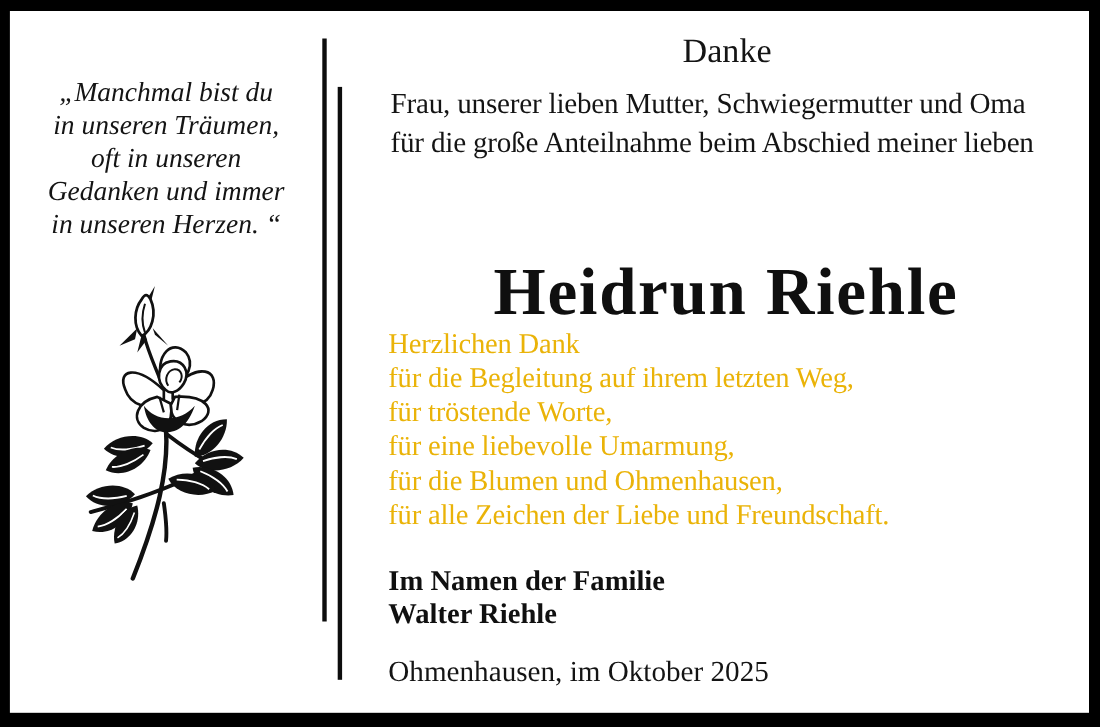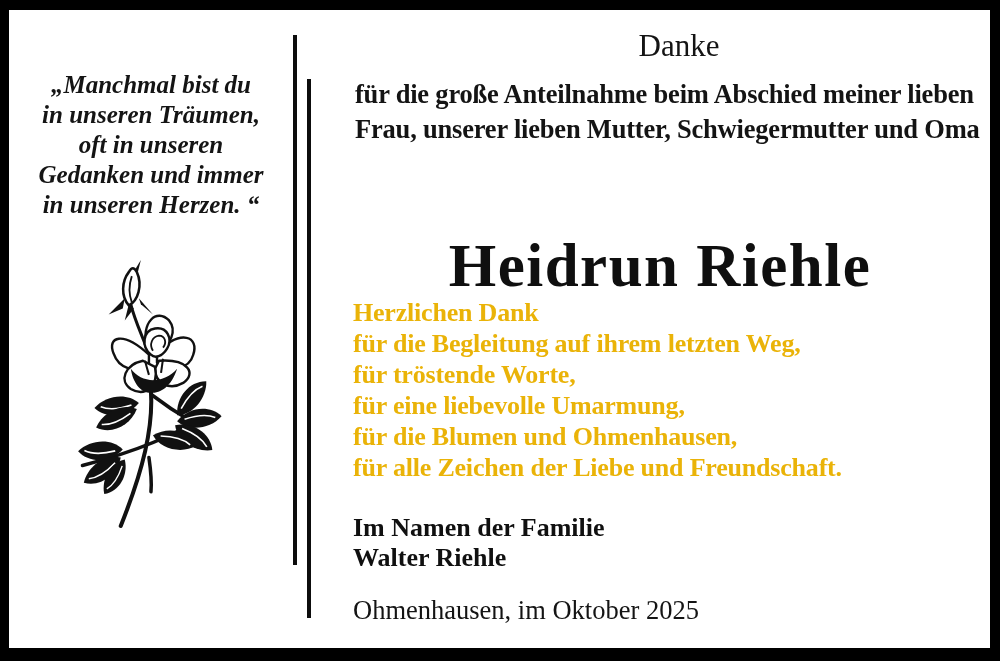--- a/index.html
+++ b/index.html
@@ -27,21 +27,21 @@
 
   
   .rose { position: absolute; left: 64px; top: 256px; width: 187px; height: 277px; }
 
   
   .rule-a { position: absolute; left: 293px; top: 35px; width: 4px; height: 530px; background: #0d0d0d; }
   .rule-b { position: absolute; left: 307px; top: 79px; width: 4px; height: 539px; background: #0d0d0d; }
 
   
   .danke {
-    position: absolute; left: 369px; top: 28px; width: 620px;
+    position: absolute; left: 351px; top: 28px; width: 620px;
     text-align: center; font-size: 31px; color: #141414;
   }
   .intro {
     position: absolute; left: 355px; top: 77px; width: 630px;
     font-size: 26.5px; line-height: 35px; color: #141414;
     letter-spacing: -0.2px;
   }
   .deceased-name {
     position: absolute; left: 335px; top: 190px; width: 650px;
     text-align: center; font-size: 61px; font-weight: bold;
@@ -53,21 +53,21 @@
     letter-spacing: -0.2px;
   }
   .closing {
     position: absolute; left: 353px; top: 513px; width: 500px;
     font-size: 26px; line-height: 30px; font-weight: bold; color: #101010;
   }
   .place-date {
     position: absolute; left: 353px; top: 595px; width: 500px;
     font-size: 26.5px; color: #141414;
   }
-  .line { white-space: nowrap; font-weight: bold; }
+  .line { white-space: nowrap; }
 </style>
 </head>
 <body>
 
 <div class="page">
   <div class="paper"></div>
 
   <div class="quote">
     <div class="line">„Manchmal bist du</div>
     <div class="line">in unseren Träumen,</div>
@@ -149,22 +149,22 @@
       <path d="M98 102 L 96 116" stroke="#111" stroke-width="2"></path>
     </svg>
   </div>
 
   <div class="rule-a"></div>
   <div class="rule-b"></div>
 
   <div class="danke">Danke</div>
 
   <div class="intro">
+    <div class="line">Frau, unserer lieben Mutter, Schwiegermutter und Oma</div>
     <div class="line">für die große Anteilnahme beim Abschied meiner lieben</div>
-    <div class="line">Frau, unserer lieben Mutter, Schwiegermutter und Oma</div>
   </div>
 
   <div class="deceased-name">Heidrun Riehle</div>
 
   <div class="thanks">
     <div class="line">Herzlichen Dank</div>
     <div class="line">für die Begleitung auf ihrem letzten Weg,</div>
     <div class="line">für tröstende Worte,</div>
     <div class="line">für eine liebevolle Umarmung,</div>
     <div class="line">für die Blumen und Ohmenhausen,</div>

